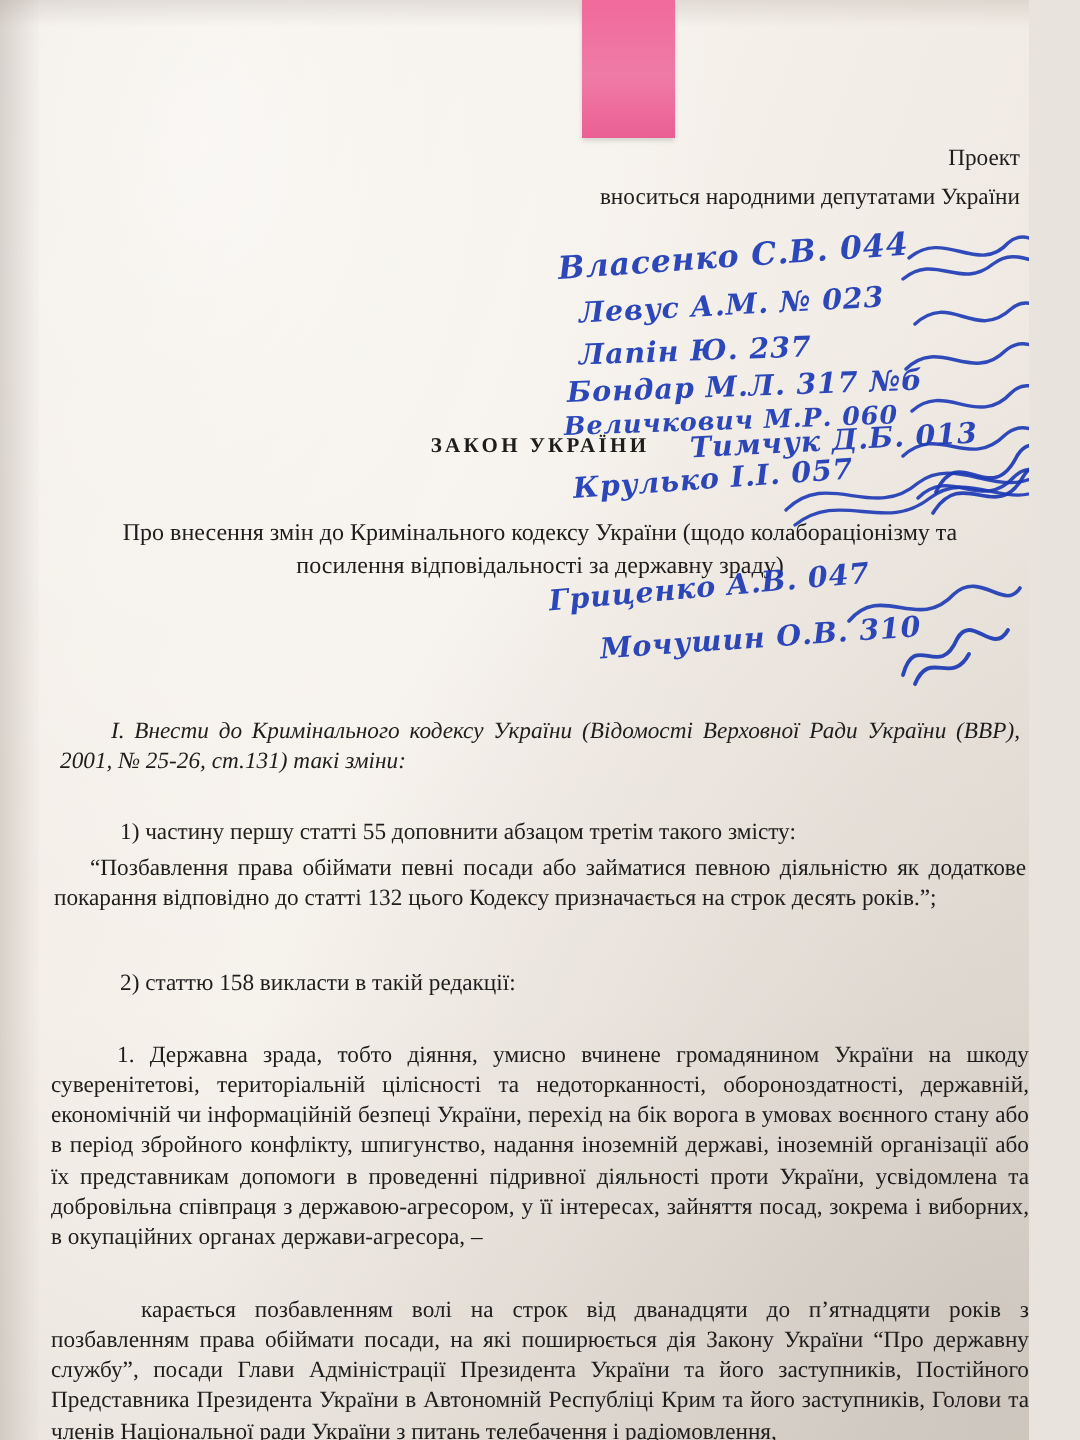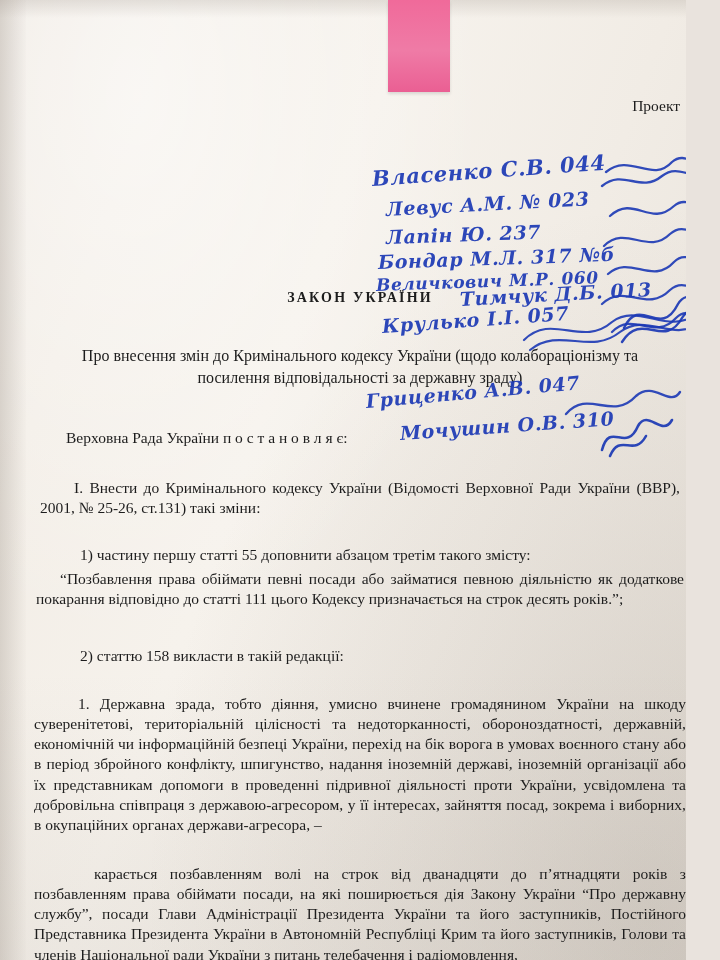--- a/index.html
+++ b/index.html
@@ -128,34 +128,34 @@
   <div class="paper-shade"></div>
   <div class="edge-left"></div>
   <div class="edge-top"></div>
 
   <div class="sticky-tab"></div>
 
   <div class="doc-text">
 
     <div class="line right" style="top:96px; left:380px; width:300px;">Проект</div>
 
+    <div class="line right" style="top:122px; left:300px; width:380px;">вноситься народними депутатами України</div>
 
     <div class="block center title" style="top:289px; left:150px; width:420px;">ЗАКОН УКРАЇНИ</div>
 
     <div class="block subtitle" style="top:367px; left:18px; width:684px;">посилення відповідальності за державну зраду)</div>
 
     <div class="block subtitle" style="top:345px; left:18px; width:684px;">Про внесення змін до Кримінального кодексу України (щодо колабораціонізму та</div>
 
-    <div class="block" style="top:428px; left:66px; width:560px;">Верховна Рада України   п о с т а н о в л я є:</div>
-
-    <div class="block" style="top:478px; left:40px; width:640px; text-indent:34px;">I. Внести до Кримінального кодексу України (Відомості Верховної Ради України (ВВР), 2001, № 25-26, ст.131) такі зміни:</div>
+
+    <div class="block" style="top:478px; left:40px; width:640px; text-indent:34px;font-style:italic;">I. Внести до Кримінального кодексу України (Відомості Верховної Ради України (ВВР), 2001, № 25-26, ст.131) такі зміни:</div>
 
     <div class="block" style="top:545px; left:40px; width:640px; text-indent:40px;">1) частину першу статті 55 доповнити абзацом третім такого змісту:</div>
 
-    <div class="block" style="top:569px; left:36px; width:648px; text-indent:24px;">“Позбавлення права обіймати певні посади або займатися певною діяльністю як додаткове покарання відповідно до статті 111 цього Кодексу призначається на строк десять років.”;</div>
+    <div class="block" style="top:569px; left:36px; width:648px; text-indent:24px;">“Позбавлення права обіймати певні посади або займатися певною діяльністю як додаткове покарання відповідно до статті 132 цього Кодексу призначається на строк десять років.”;</div>
 
     <div class="block" style="top:646px; left:40px; width:640px; text-indent:40px;">2) статтю 158 викласти в такій редакції:</div>
 
 
     <div class="block" style="top:694px; left:34px; width:652px; text-indent:44px;">1. Державна зрада, тобто діяння, умисно вчинене громадянином України на шкоду суверенітетові, територіальній цілісності та недоторканності, обороноздатності, державній, економічній чи інформаційній безпеці України, перехід на бік ворога в умовах воєнного стану або в період збройного конфлікту, шпигунство, надання іноземній державі, іноземній організації або їх представникам допомоги в проведенні підривної діяльності проти України, усвідомлена та добровільна співпраця з державою-агресором, у її інтересах, зайняття посад, зокрема і виборних, в окупаційних органах держави-агресора, –</div>
 
     <div class="block" style="top:864px; left:34px; width:652px; text-indent:60px;">карається позбавленням волі на строк від дванадцяти до п’ятнадцяти років з позбавленням права обіймати посади, на які поширюється дія Закону України “Про державну службу”, посади Глави Адміністрації Президента України та його заступників, Постійного Представника Президента України в Автономній Республіці Крим та його заступників, Голови та членів Національної ради України з питань телебачення і радіомовлення,</div>
 
   </div>
 

